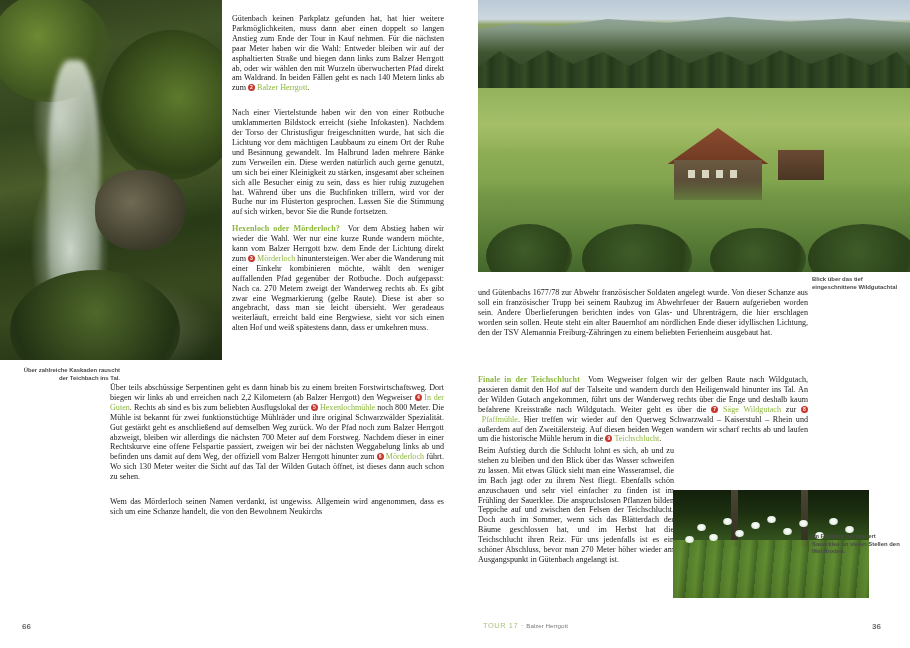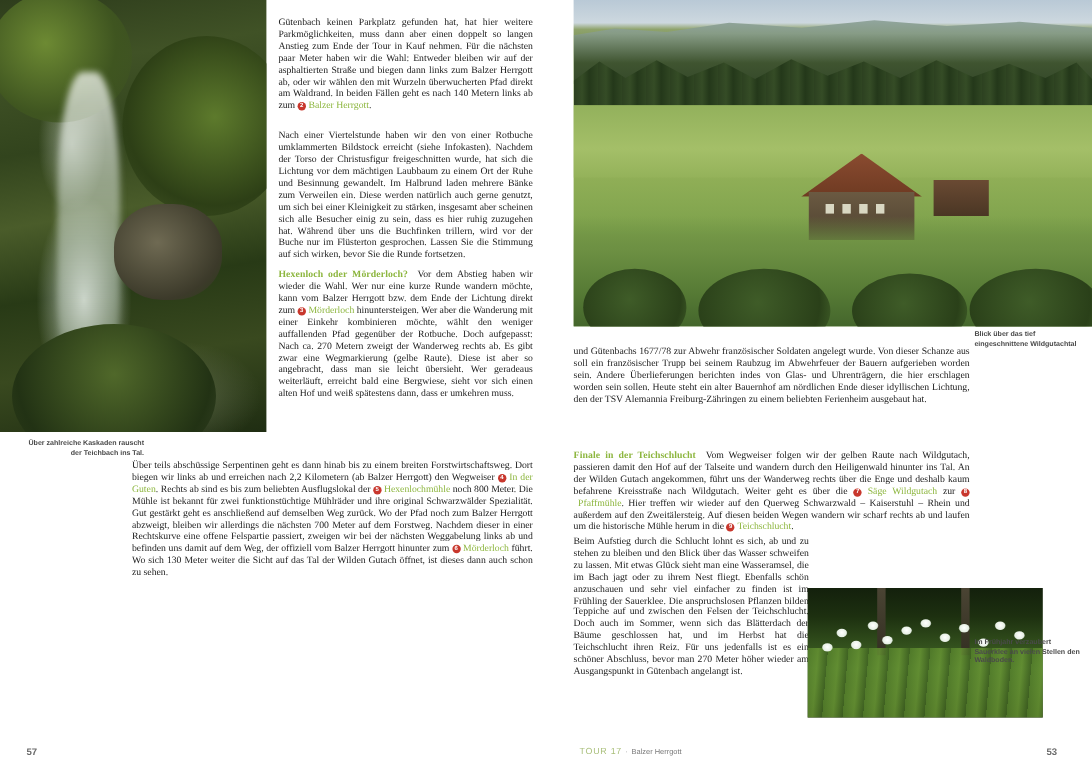--- a/index.html
+++ b/index.html
@@ -219,23 +219,26 @@
     <div class="gap"></div>
     <p>
       <span class="lead">Hexenloch oder Mörderloch?</span>&nbsp;&nbsp;<span>Vor dem Abstieg haben wir wieder die Wahl. Wer nur eine kurze Runde wandern möchte, kann vom Balzer Herrgott bzw. dem Ende der Lichtung direkt zum </span><span class="marker">3</span>&nbsp;<span class="poi">Mörderloch</span><span> hinuntersteigen. Wer aber die Wanderung mit einer Einkehr kombinieren möchte, wählt den weniger auffallenden Pfad gegenüber der Rotbuche. Doch aufgepasst: Nach ca. 270 Metern zweigt der Wanderweg rechts ab. Es gibt zwar eine Wegmarkierung (gelbe Raute). Diese ist aber so angebracht, dass man sie leicht übersieht. Wer geradeaus weiterläuft, erreicht bald eine Bergwiese, sieht vor sich einen alten Hof und weiß spätestens dann, dass er umkehren muss.</span>
     </p>
   </div>
 
   <div class="col" id="col-left-wide">
     <p>
       <span>Über teils abschüssige Serpentinen geht es dann hinab bis zu einem breiten Forstwirtschaftsweg. Dort biegen wir links ab und erreichen nach 2,2 Kilometern (ab Balzer Herrgott) den Wegweiser </span><span class="marker">4</span>&nbsp;<span class="poi">In der Guten</span><span>. Rechts ab sind es bis zum beliebten Ausflugslokal der </span><span class="marker">5</span>&nbsp;<span class="poi">Hexenlochmühle</span><span> noch 800 Meter. Die Mühle ist bekannt für zwei funktionstüchtige Mühlräder und ihre original Schwarzwälder Spezialität. Gut gestärkt geht es anschließend auf demselben Weg zurück. Wo der Pfad noch zum Balzer Herrgott abzweigt, bleiben wir allerdings die nächsten 700 Meter auf dem Forstweg. Nachdem dieser in einer Rechtskurve eine offene Felspartie passiert, zweigen wir bei der nächsten Weggabelung links ab und befinden uns damit auf dem Weg, der offiziell vom Balzer Herrgott hinunter zum </span><span class="marker">6</span>&nbsp;<span class="poi">Mörderloch</span><span> führt. Wo sich 130 Meter weiter die Sicht auf das Tal der Wilden Gutach öffnet, ist dieses dann auch schon zu sehen.</span>
     </p>
-  </div>
-
-  <div class="folio" id="folio-left">57</div>
+    <p>
+      <span>Wem das Mörderloch seinen Namen verdankt, ist ungewiss. Allgemein wird angenommen, dass es sich um eine Schanze handelt, die von den Bewohnern Neukirchs</span>
+    </p>
+  </div>
+
+  <div class="folio" id="folio-left">66</div>
 
   <div class="photo" id="photo-farm">
     <div class="ridge"></div>
     <div class="treeline"></div>
     <div class="field-a"></div>
     <div class="house">
       <div class="roof"></div>
       <div class="body"></div>
       <div class="win" style="left:30px"></div>
       <div class="win" style="left:44px"></div>
@@ -289,15 +292,15 @@
   </div>
 
   <div class="caption" id="cap-sorrel">Im Frühjahr verzaubert Sauerklee an vielen Stellen den Waldboden.</div>
 
   <div id="runhead">
     <span class="rh-tour">TOUR 17</span>
     <span class="rh-sep">·</span>
     <span class="rh-name">Balzer Herrgott</span>
   </div>
 
-  <div class="folio" id="folio-right">53</div>
+  <div class="folio" id="folio-right">36</div>
 
 </div>
 
 </body></html>

